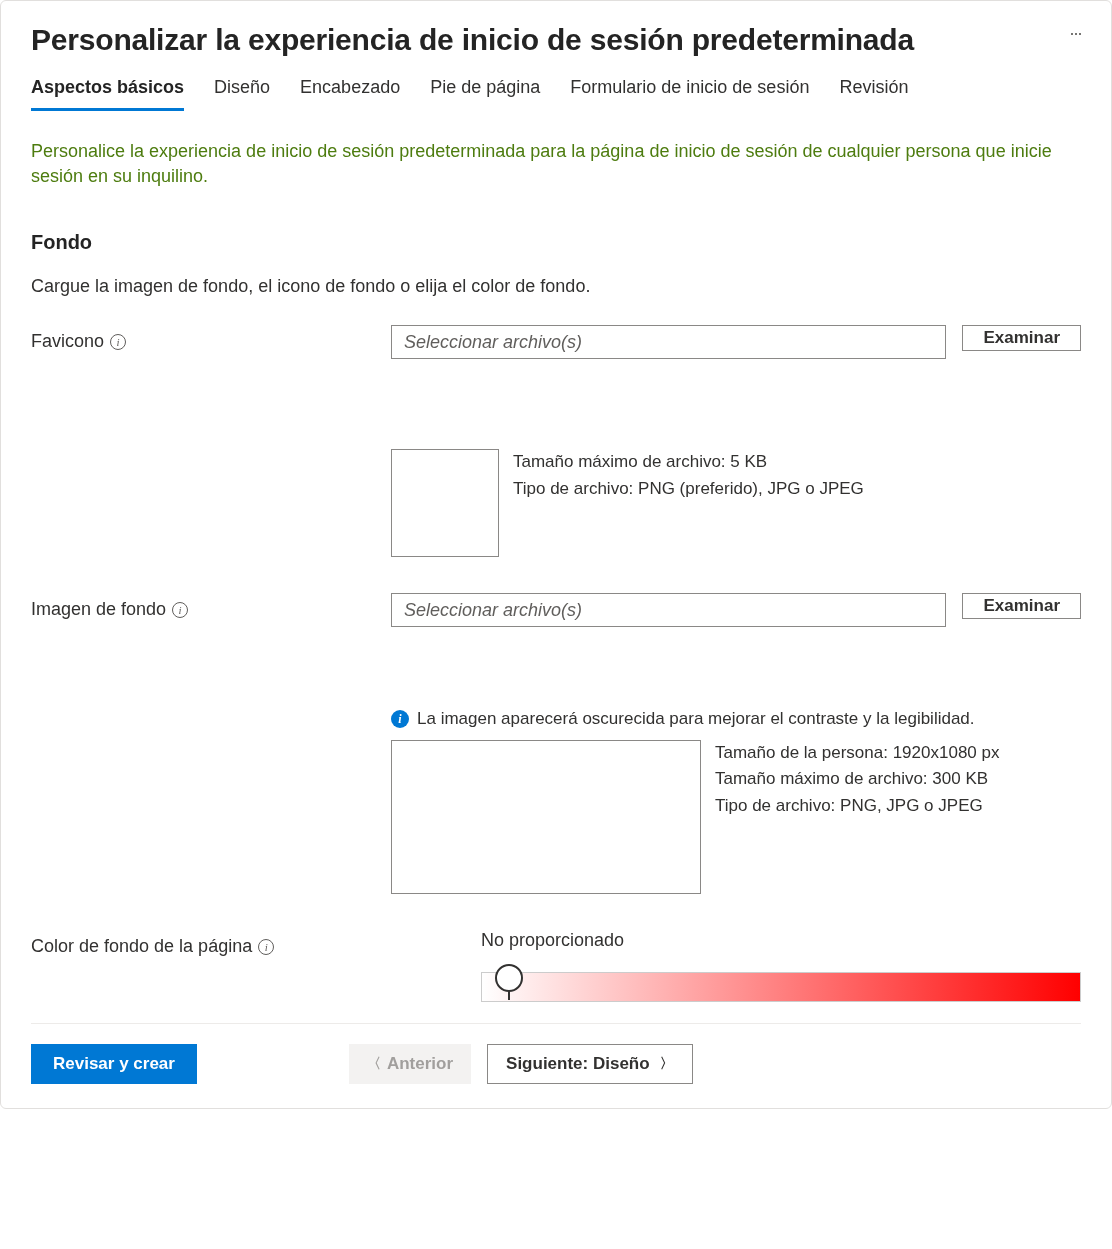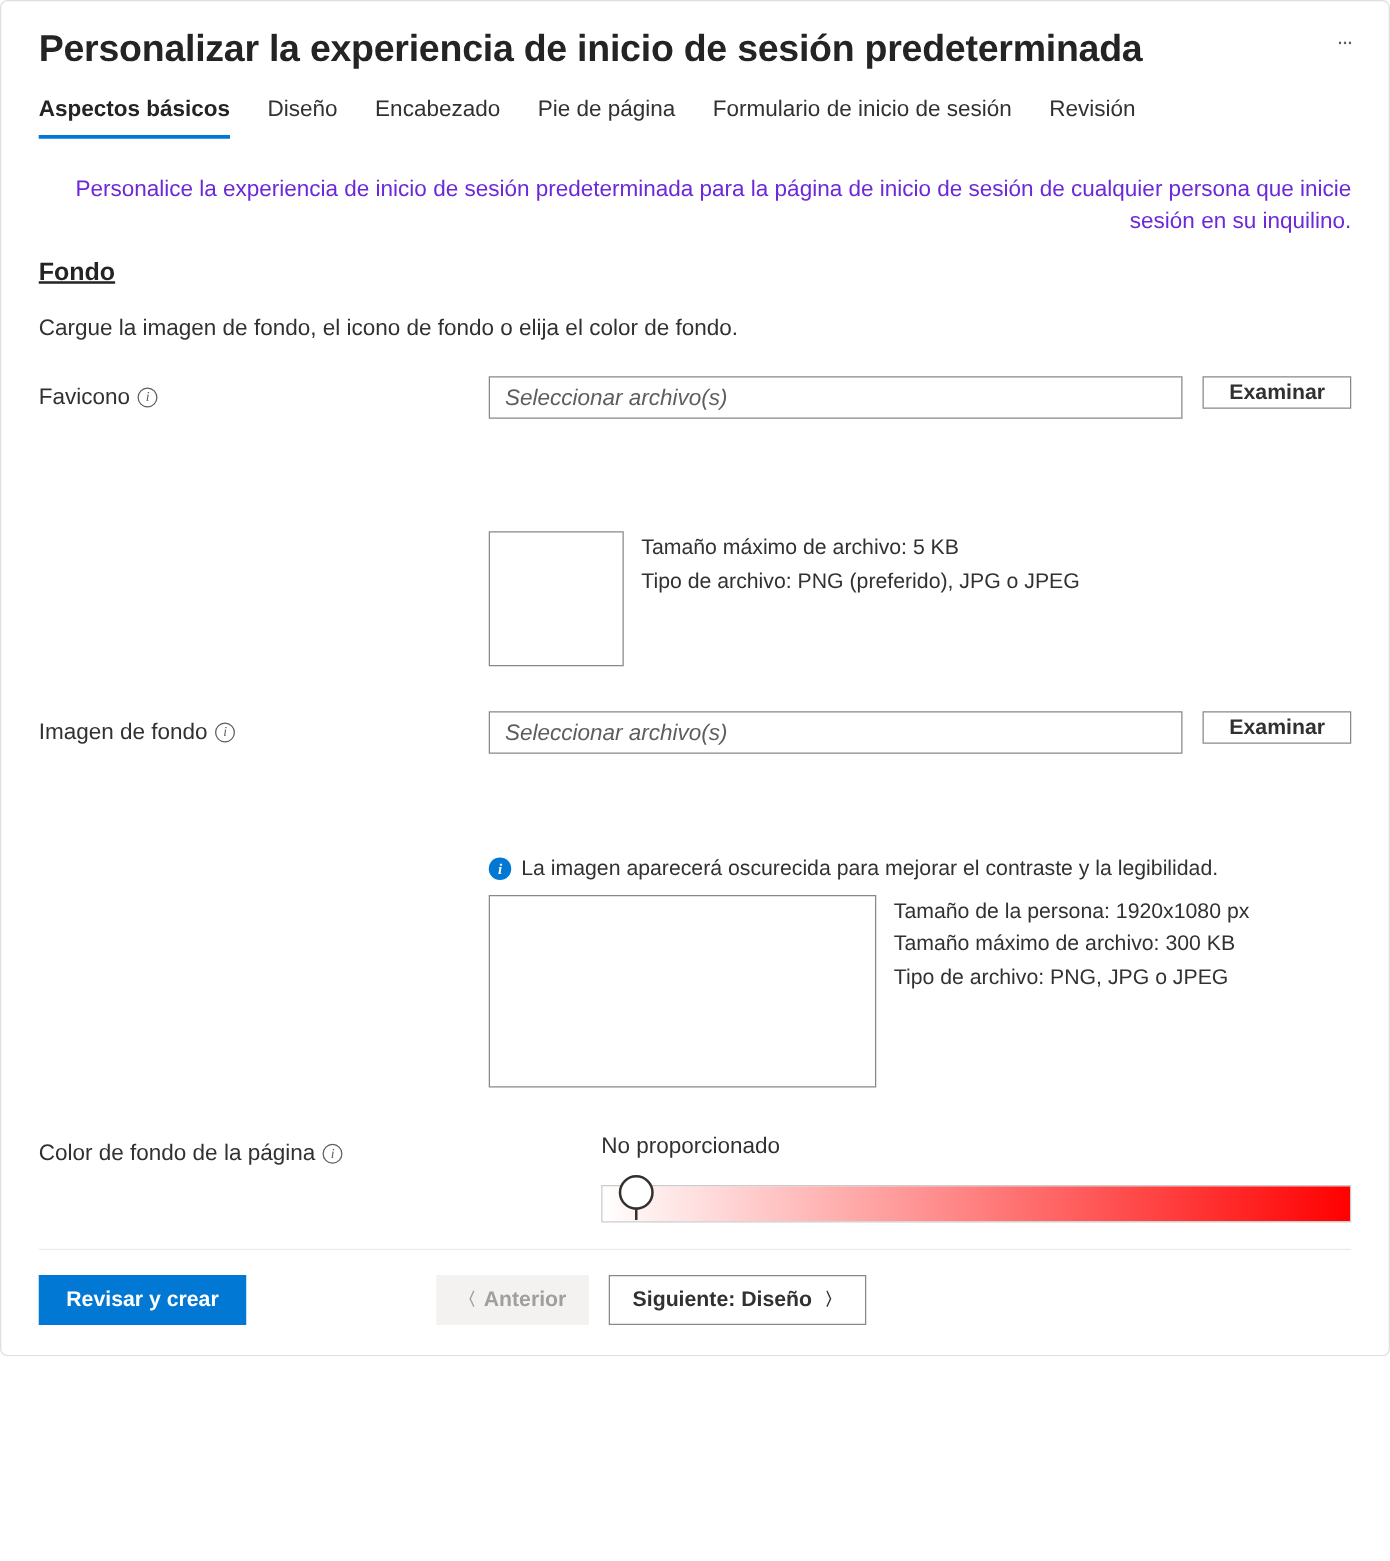--- a/index.html
+++ b/index.html
@@ -46,31 +46,29 @@
       cursor: pointer;
       font-weight: 400;
     }
     .tab.active {
       font-weight: 600;
       color: #242424;
       border-bottom: 3px solid #0078d4;
     }
     .description {
       font-size: 18px;
-      color: #6d28d9;
+      color: #4d7c0f;
       line-height: 1.4;
-      margin-bottom: 18px;
-      text-align: right;
+      margin-bottom: 42px;
     }
     .section-heading {
       font-size: 20px;
       font-weight: 700;
       color: #242424;
       margin-bottom: 22px;
-      text-decoration: underline;
     }
     .section-sub {
       font-size: 18px;
       color: #323130;
       margin-bottom: 28px;
     }
     .form-row {
       display: flex;
       align-items: flex-start;
       margin-bottom: 12px;

